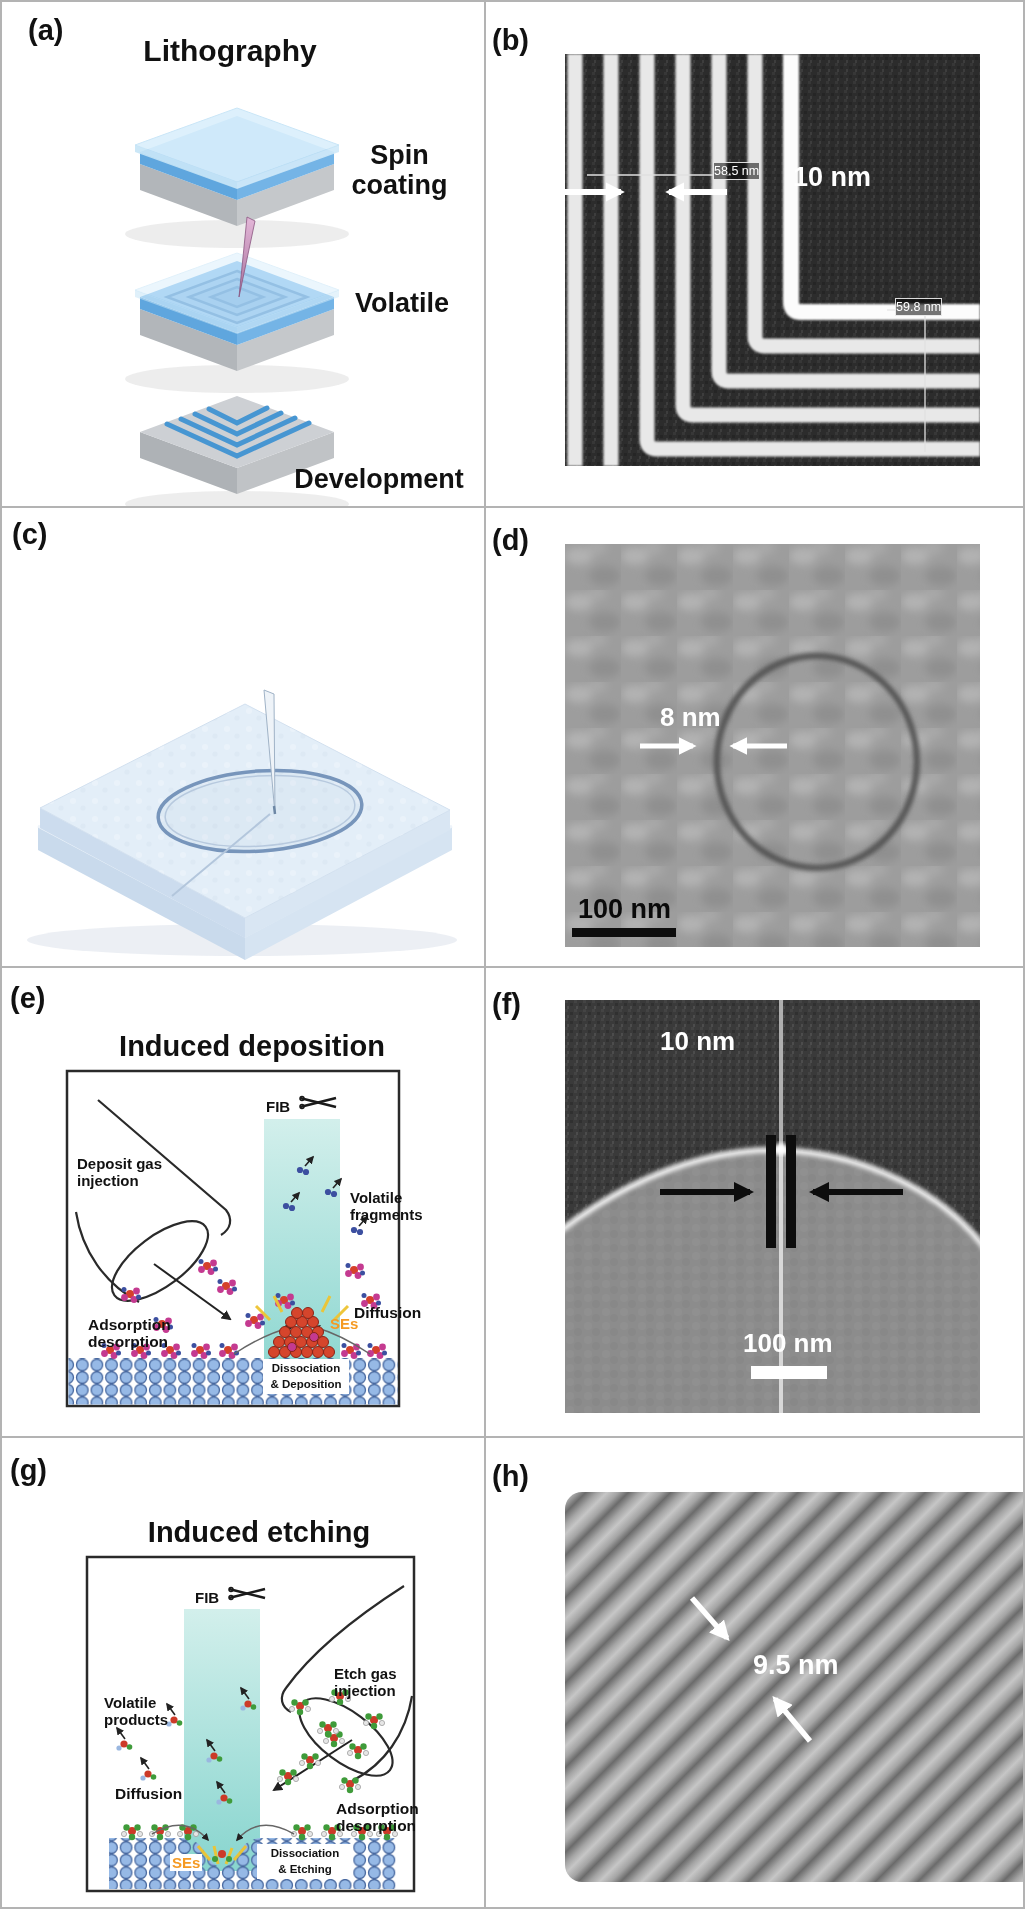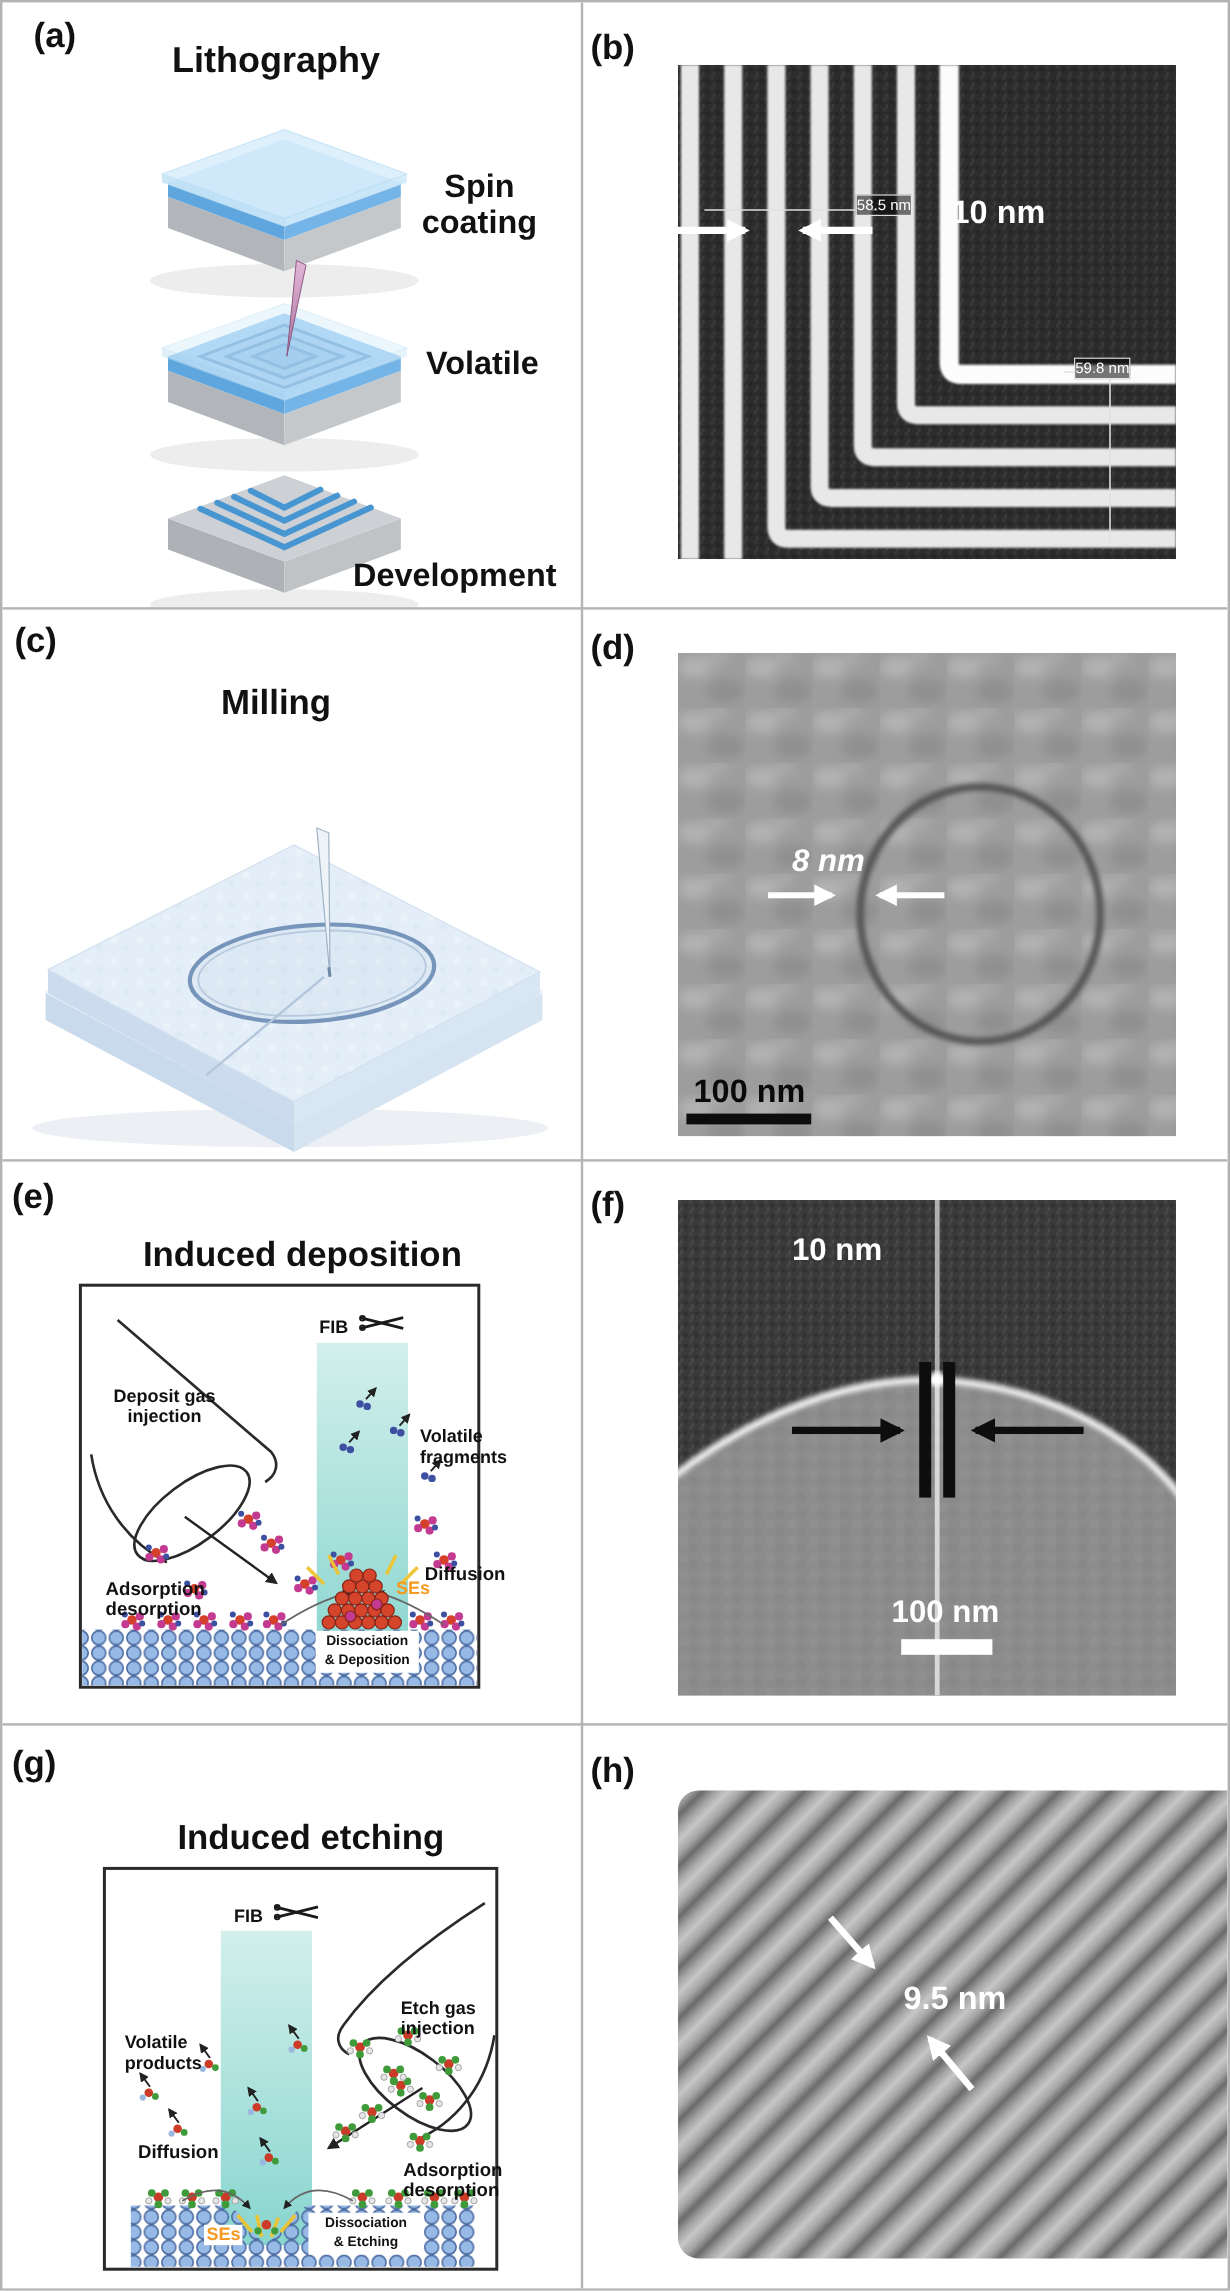--- a/index.html
+++ b/index.html
@@ -4,21 +4,21 @@
 <style>
   html,body{margin:0;padding:0;background:#fff;font-family:"Liberation Sans",sans-serif;}
   .figure{position:relative;width:1021px;height:1905px;border:2px solid #b3b3b3;background:#fff;overflow:hidden;}
   .vline{position:absolute;left:482px;top:0;width:2px;height:100%;background:#b3b3b3;}
   .hline{position:absolute;left:0;width:100%;height:2px;background:#b3b3b3;}
   .cell{position:absolute;overflow:hidden;}
   .tag{position:absolute;font-weight:bold;font-size:29px;color:#111;}
   .title{position:absolute;font-weight:bold;font-size:29px;color:#111;text-align:center;}
   .steplabel{position:absolute;font-weight:bold;font-size:27px;color:#111;text-align:center;line-height:1.12;}
   .slabel{position:absolute;font-weight:bold;font-size:15px;color:#111;line-height:1.12;}
-  .ctr{text-align:center;}
+  .ctr{}
   .img{position:absolute;overflow:hidden;}
   .layer{position:absolute;left:0;top:0;}
   .mwhite{position:absolute;color:#fff;font-weight:bold;white-space:nowrap;}
   .mblack{position:absolute;color:#0a0a0a;font-weight:bold;white-space:nowrap;}
   .mtiny{position:absolute;color:#fff;font-size:12.5px;background:rgba(5,5,5,.55);border:1px solid rgba(255,255,255,.85);padding:0 0;line-height:1.3;white-space:nowrap;}
   .ses{position:absolute;font-weight:bold;font-size:15px;color:#f59a23;text-align:center;}
   .ses.bg{background:#fff;padding:0 2px;}
   .dbox{position:absolute;background:#fff;text-align:center;font-weight:bold;font-size:11.5px;line-height:1.35;padding:2px 3px;color:#111;}
   .stripes-h{position:absolute;background:repeating-linear-gradient(135deg,#c6c6c6 0px,#a4a4a4 8px,#6b6b6b 15px,#a4a4a4 23px,#c6c6c6 30px);}
 </style>
@@ -146,21 +146,20 @@
       <polygon points="243,410 448,302 448,322 243,430" fill="#d9e6f3"></polygon>
       <polygon points="38,300 243,196 448,302 243,410" fill="#e3eef8" stroke="#d2e0ef" stroke-width="1"></polygon>
       <polygon points="38,300 243,196 448,302 243,410" fill="url(#cdots)" opacity="0.5"></polygon>
       <ellipse cx="258" cy="303" rx="102" ry="40" transform="rotate(-4 258 303)" fill="rgba(120,150,190,0.06)" stroke="#7795bb" stroke-width="3.5"></ellipse>
       <ellipse cx="258" cy="303" rx="95" ry="35" transform="rotate(-4 258 303)" fill="none" stroke="#b7c9de" stroke-width="1.5"></ellipse>
       <path d="M268 306 L170 388" stroke="#b3c6dc" stroke-width="2" fill="none"></path>
       <polygon points="262,182 272,186 273,306" fill="#eef3f8" stroke="#9fb2c6" stroke-width="1"></polygon>
       <path d="M272 298 L273 306" stroke="#6d87a5" stroke-width="2.5" fill="none"></path>
     </svg>
     <div class="tag" style="left:10px;top:10px;">(c)</div>
-    <div class="title" style="left:78px;top:62px;width:300px;">Milling</div>
   </div>
 
   <div class="cell" style="left:484px;top:506px;width:537px;height:458px;">
     <div class="tag" style="left:6px;top:16px;">(d)</div>
     <div class="img" style="left:79px;top:36px;width:415px;height:403px;">
       <svg class="layer" width="415" height="403" viewBox="0 0 415 403">
         <defs>
           <pattern id="blobD" width="56" height="46" patternUnits="userSpaceOnUse">
             <g filter="url(#blurD5)">
               <ellipse cx="14" cy="12" rx="14" ry="9" fill="#c4c4c4"></ellipse>
@@ -181,21 +180,21 @@
         <rect width="415" height="403" fill="#9d9d9d"></rect>
         <rect width="415" height="403" fill="url(#blobD)" opacity="0.55"></rect>
         <g filter="url(#blurD2)">
           <ellipse cx="252" cy="218" rx="100" ry="106" fill="none" stroke="#565656" stroke-width="6"></ellipse>
           <ellipse cx="250" cy="216" rx="100" ry="106" fill="none" stroke="#474747" stroke-width="2" opacity="0.6"></ellipse>
         </g>
         <line x1="75" y1="202" x2="128" y2="202" stroke="#fff" stroke-width="5" marker-end="url(#mwD)"></line>
         <line x1="222" y1="202" x2="168" y2="202" stroke="#fff" stroke-width="5" marker-end="url(#mwD)"></line>
         <rect x="7" y="384" width="104" height="9" fill="#0d0d0d"></rect>
       </svg>
-      <div class="mwhite" style="left:95px;top:158px;font-size:26px;font-style:italic;">8 nm</div>
+      <div class="mwhite" style="left:95px;top:158px;font-size:26px;">8 nm</div>
       <div class="mblack" style="left:13px;top:350px;font-size:27px;">100 nm</div>
     </div>
   </div>
 
   <div class="cell" style="left:0;top:966px;width:482px;height:468px;">
     <svg class="layer" width="482" height="468" viewBox="0 0 482 468">
       <defs>
         <linearGradient id="tealE" x1="0" y1="0" x2="0" y2="1">
           <stop offset="0" stop-color="#cfeeea"></stop>
             <stop offset="1" stop-color="#7fd2cb"></stop>

